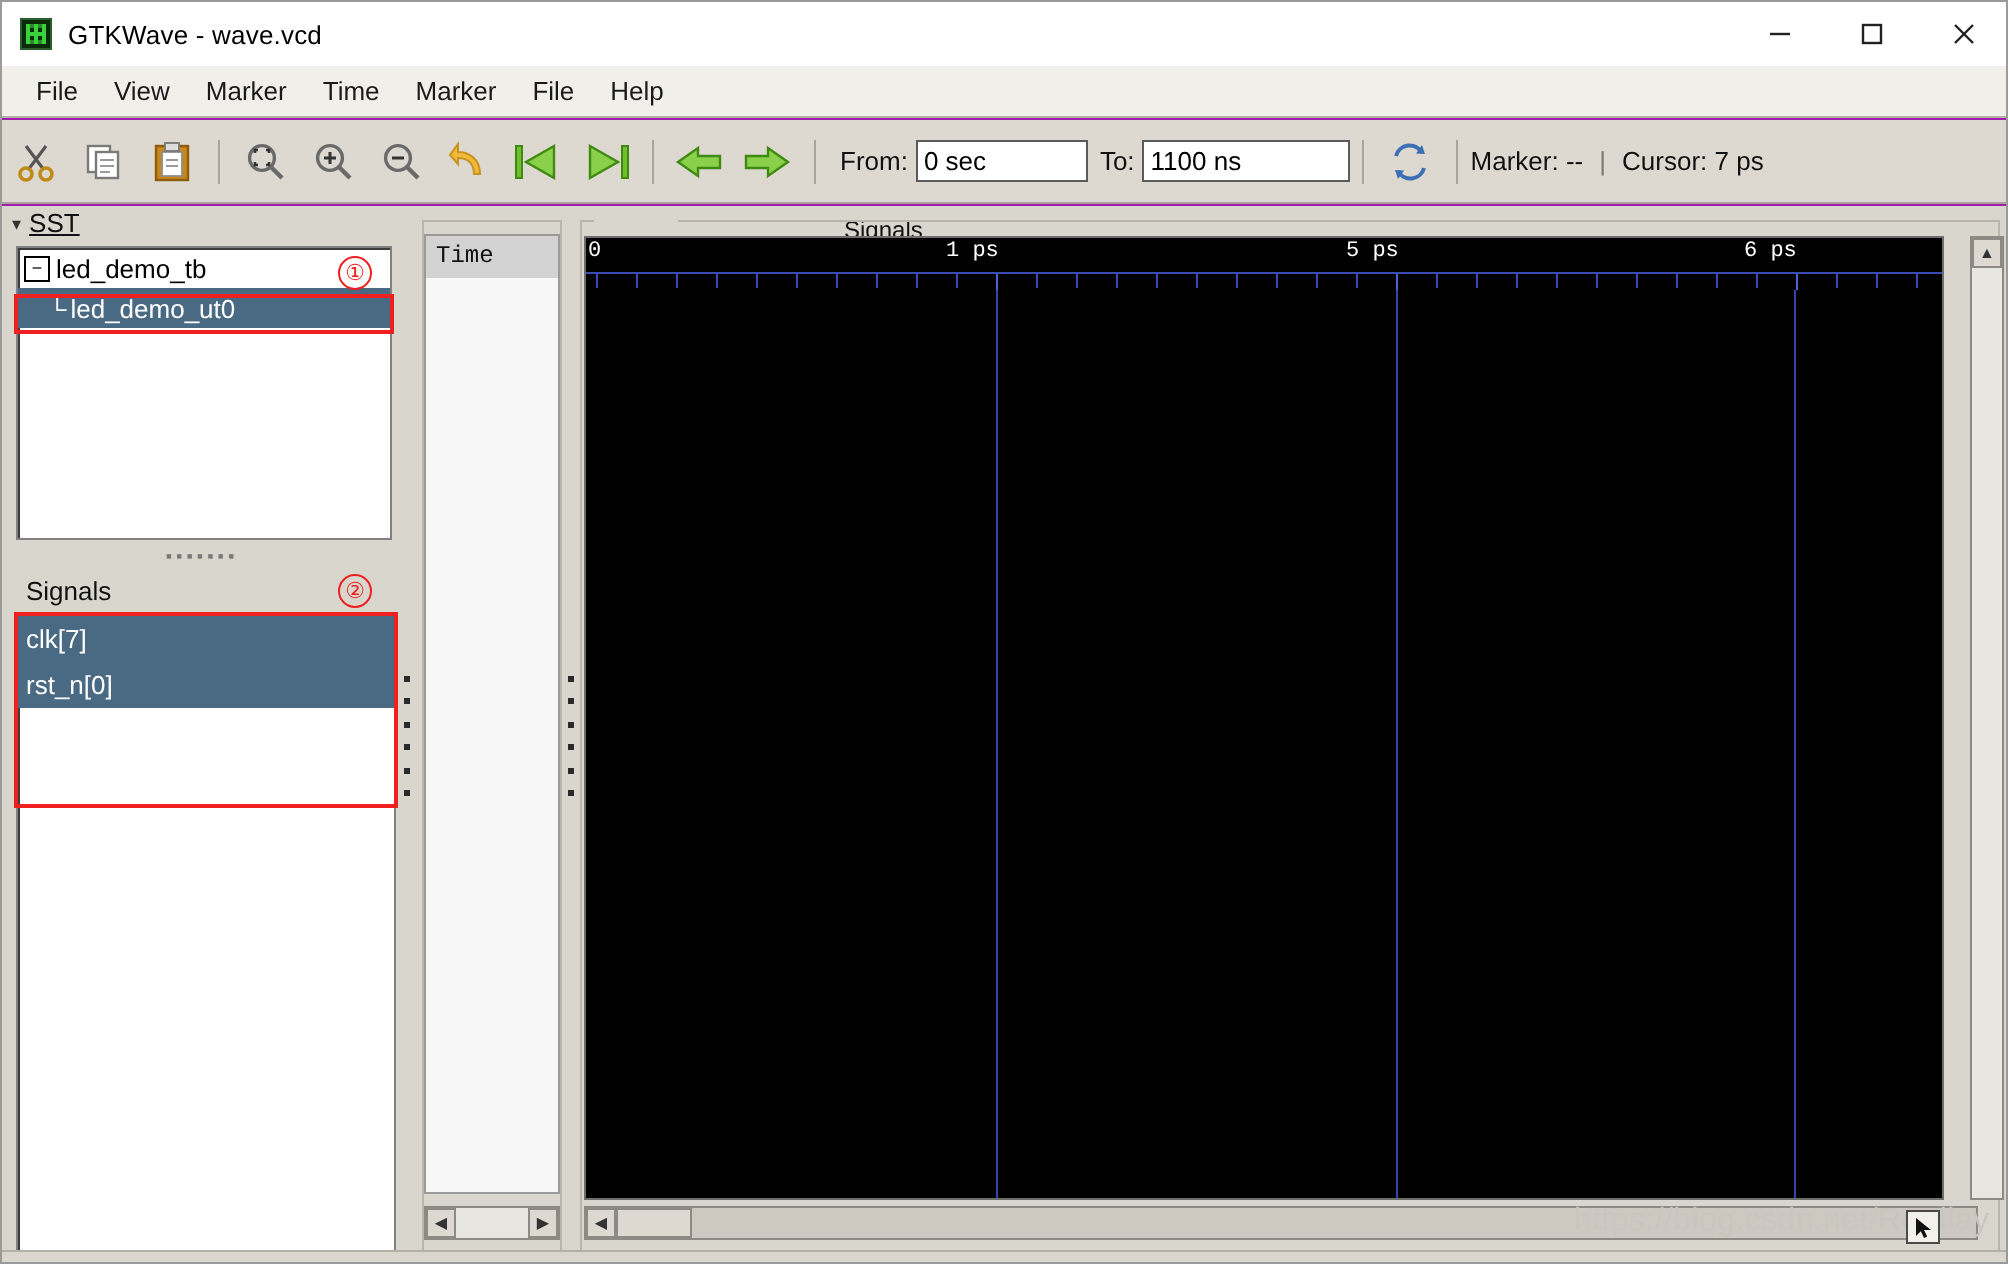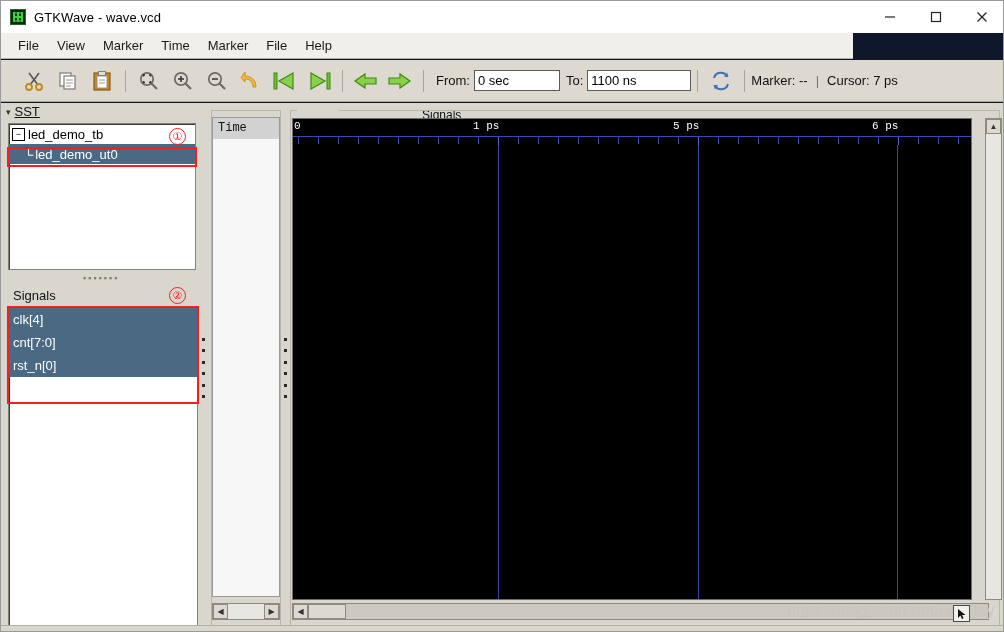--- a/index.html
+++ b/index.html
@@ -6,21 +6,21 @@
     margin: 0; padding: 0;
     width: 1004px; height: 632px;
     overflow: hidden;
     background: #ffffff;
     font-family: "Liberation Sans", sans-serif;
     -webkit-font-smoothing: antialiased;
   }
   .app {
     position: relative;
     width: 1004px; height: 632px;
-    background: #0f172a;
+    background: #a21caf;
     border: 1px solid #9a9a9a;
     box-sizing: border-box;
     overflow: hidden;
   }
 
   
   .titlebar {
     position: absolute; left: 0; top: 0;
     width: 1004px; height: 32px;
     background: #ffffff;
@@ -53,42 +53,42 @@
   }
   .win-btn {
     width: 46px; display: flex; align-items: center; justify-content: center;
     color: #222; font-size: 13px;
   }
   .win-btn svg { display: block; }
 
   
   .menubar {
     position: absolute; left: 0; top: 32px;
-    width: 852px; height: 26px;
+    width: 1004px; height: 26px;
     background: #f1efe9;
     border-bottom: 1px solid #b4b0a7;
     display: flex; align-items: center;
     box-sizing: border-box;
     padding-left: 8px;
   }
   .menu-item {
     font-size: 13px; color: #1a1a1a;
     padding: 3px 9px;
     white-space: nowrap;
   }
 
   
   .toolbar {
     position: absolute; left: 0; top: 59px;
     width: 1004px; height: 42px;
     background: #ddd9d1;
     border-bottom: 1px solid #a9a49a;
     display: flex; align-items: center;
     box-sizing: border-box;
-    padding-left: 16px;
+    padding-left: 0;
   }
   .tb-btn {
     width: 30px; height: 30px;
     display: flex; align-items: center; justify-content: center;
     margin: 0 2px;
   }
   .tb-sep {
     width: 1px; height: 22px;
     background: #a9a49a;
     margin: 0 6px;
@@ -568,22 +568,21 @@
       </div>
 
       <div class="grip-dots">▪▪▪▪▪▪▪</div>
 
       <div class="sig-group"></div>
       <div class="sig-header">
         <span>Signals</span>
       </div>
 
       <div class="sig-list">
-        <div class="sig-row selected">clk[4]</div>
-        <div class="sig-row selected">cnt[7:0]</div>
+        <div class="sig-row selected">clk[7]</div>
         <div class="sig-row selected">rst_n[0]</div>
       </div>
 
       <div class="annot-box" style="left:6px; top:44px; width:190px; height:20px;"></div>
       <div class="annot-circle" style="left:168px; top:25px;">①</div>
 
       <div class="annot-box" style="left:6px; top:203px; width:192px; height:98px;"></div>
       <div class="annot-circle" style="left:168px; top:184px;">②</div>
 
     </div>

